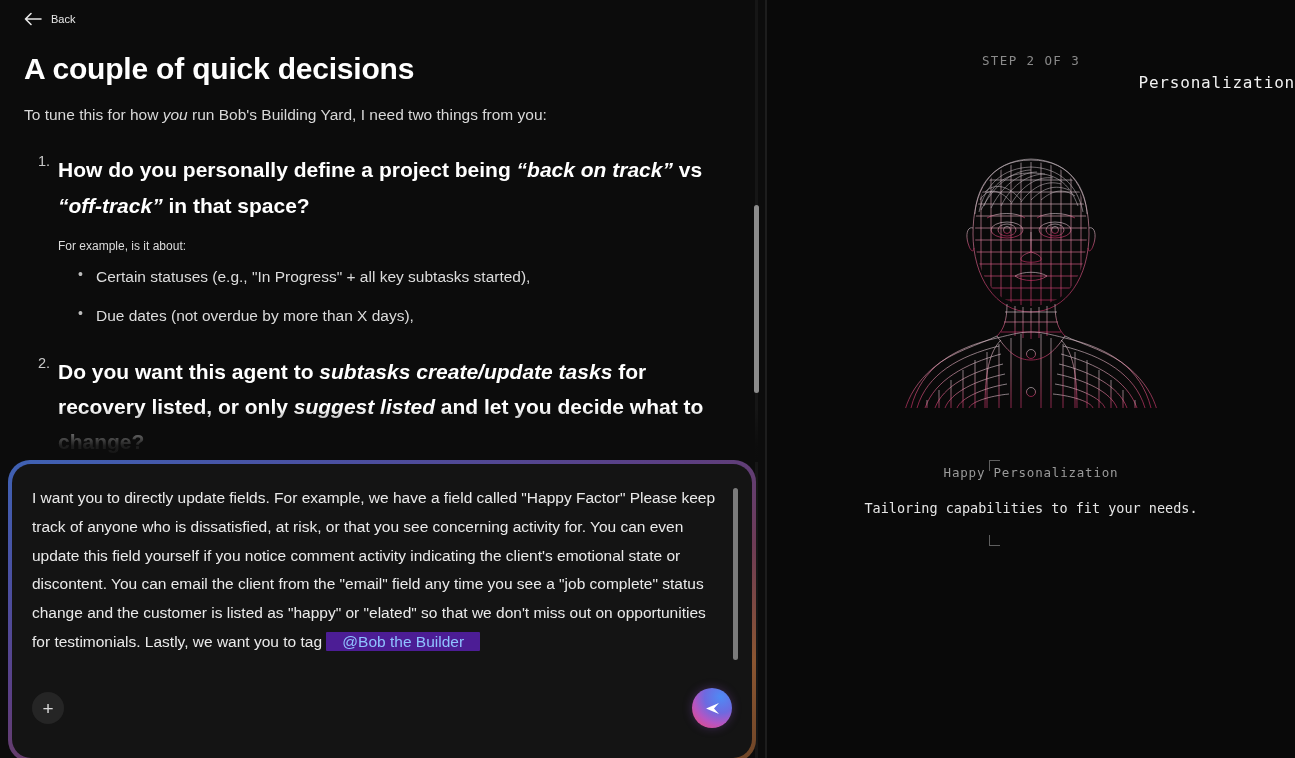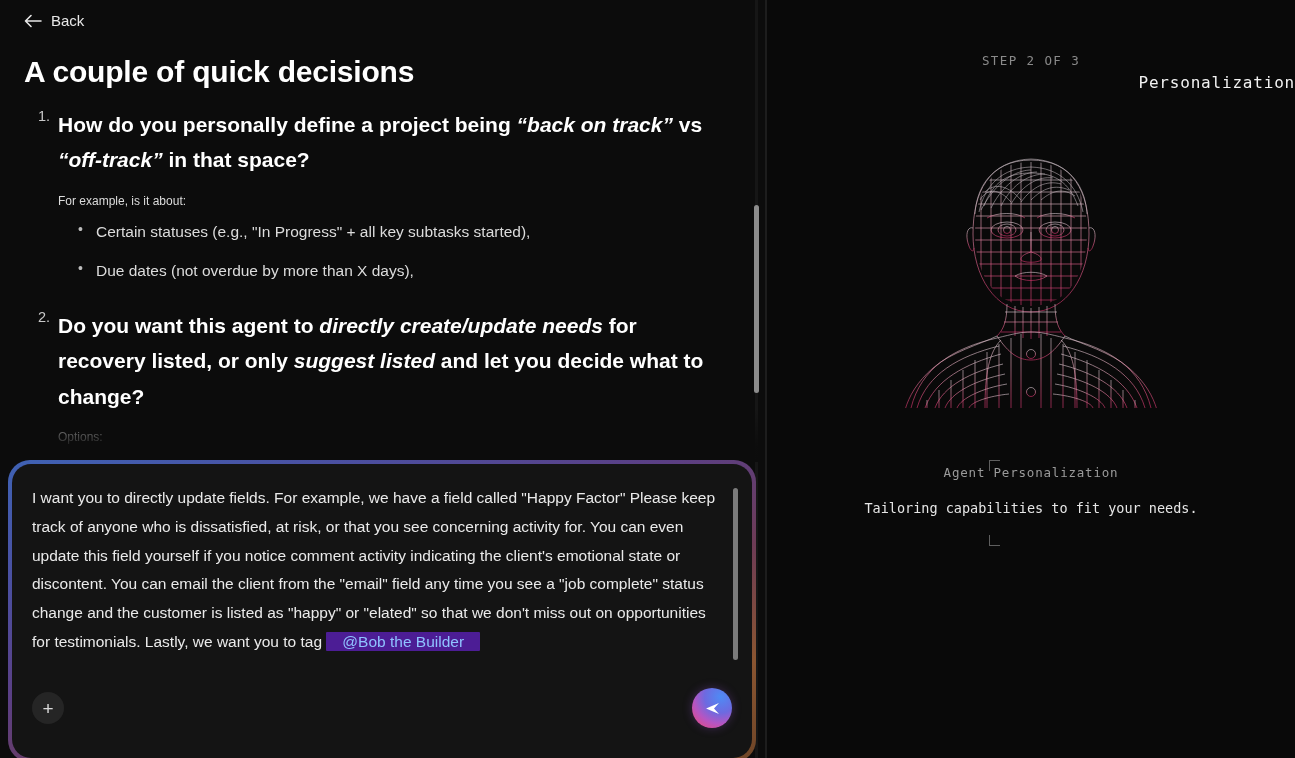--- a/index.html
+++ b/index.html
@@ -17,21 +17,21 @@
     width:765px; height:758px;
     background:#0c0c0c;
     overflow:hidden;
   }
   .scroll-area {
     position:absolute; inset:0;
     padding:10px 40px 0 22px;
   }
   .back-btn {
     display:inline-flex; align-items:center; gap:9px;
-    color:#e8e8e8; font-size:15px;
+    color:#e8e8e8; font-size:11px;
     padding:2px 2px; margin-bottom:16px;
     background:none; border:none; cursor:pointer;
   }
   .back-arrow { display:inline-block; width:18px; height:14px; position:relative; }
   .back-arrow svg { display:block; }
 
   h1.title {
     font-size:30px; font-weight:700; color:#ffffff;
     letter-spacing:-0.2px; margin:8px 0 18px 2px;
   }
@@ -192,36 +192,37 @@
         <span class="back-arrow">
           <svg width="18" height="14" viewBox="0 0 18 14">
             <path d="M7 1.5 L1.5 7 L7 12.5 M1.5 7 L17 7" fill="none" stroke="#e8e8e8" stroke-width="1.6" stroke-linecap="round" stroke-linejoin="round"></path>
           </svg>
         </span>
         <span>Back</span>
       </button>
 
       <h1 class="title">A couple of quick decisions</h1>
 
+      <p class="intro"><span>To tune this for how </span><em>you</em><span> run Bob's Building Yard, I need two things from you:</span></p>
 
       <ol class="qlist">
 
         <li>
           <span class="li-num">1.</span>
           <div class="q-head"><span>How do you personally define a project being </span><i>“back on track”</i><span> vs </span><i>“off-track”</i><span> in that space?</span></div>
           <div class="q-sub">For example, is it about:</div>
           <ul class="sublist">
             <li>Certain statuses (e.g., "In Progress" + all key subtasks started),</li>
             <li>Due dates (not overdue by more than X days),</li>
           </ul>
         </li>
 
         <li>
           <span class="li-num">2.</span>
-          <div class="q-head"><span>Do you want this agent to </span><i>directly create/update needs</i><span> for recovery listed, or only </span><i>suggest listed</i><span> and let you decide what to change?</span></div>
+          <div class="q-head"><span>Do you want this agent to </span><i>subtasks create/update tasks</i><span> for recovery listed, or only </span><i>suggest listed</i><span> and let you decide what to change?</span></div>
           <div class="q-sub">Options:</div>
           <ul class="sublist">
             <li class="faded">"Suggest only" (you keep control, it just recommends next steps), or</li>
           </ul>
         </li>
 
       </ol>
     </div>
 
     <div class="v-track"></div>
@@ -336,18 +337,18 @@
           <circle cx="150" cy="214" r="4.5"></circle>
           <circle cx="150" cy="252" r="4.5"></circle>
         </g>
       </svg>
     </div>
     <div class="cut-line"></div>
 
     <div class="caption-box">
       <span class="corner tl"></span>
       <span class="corner bl"></span>
-      <div class="caption-title">Agent Personalization</div>
+      <div class="caption-title">Happy Personalization</div>
       <div class="caption-body">Tailoring capabilities to fit your needs.</div>
     </div>
 
   </div>
 </div>
 
 </body></html>

